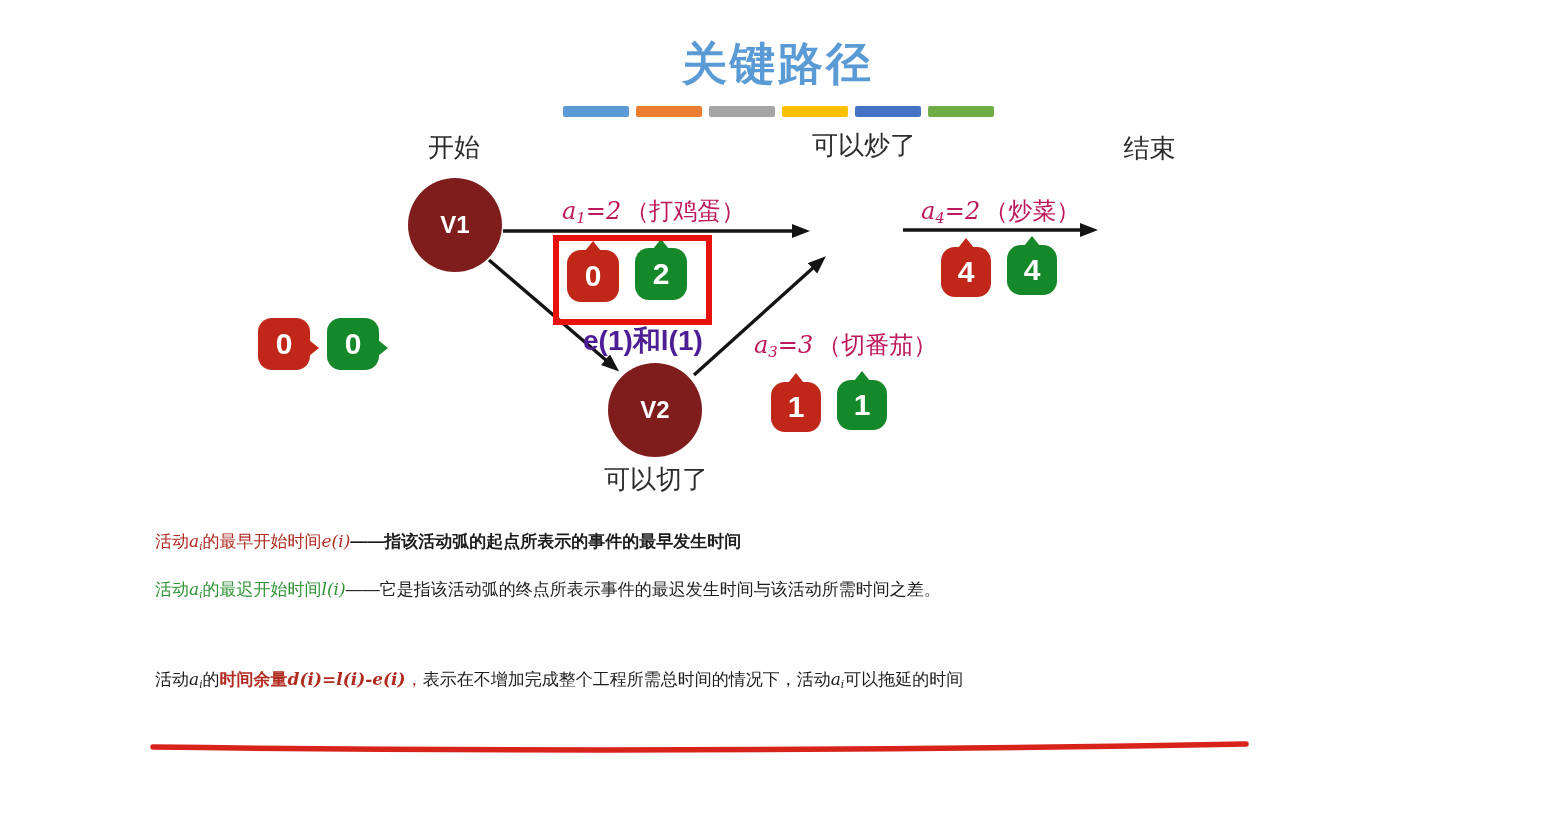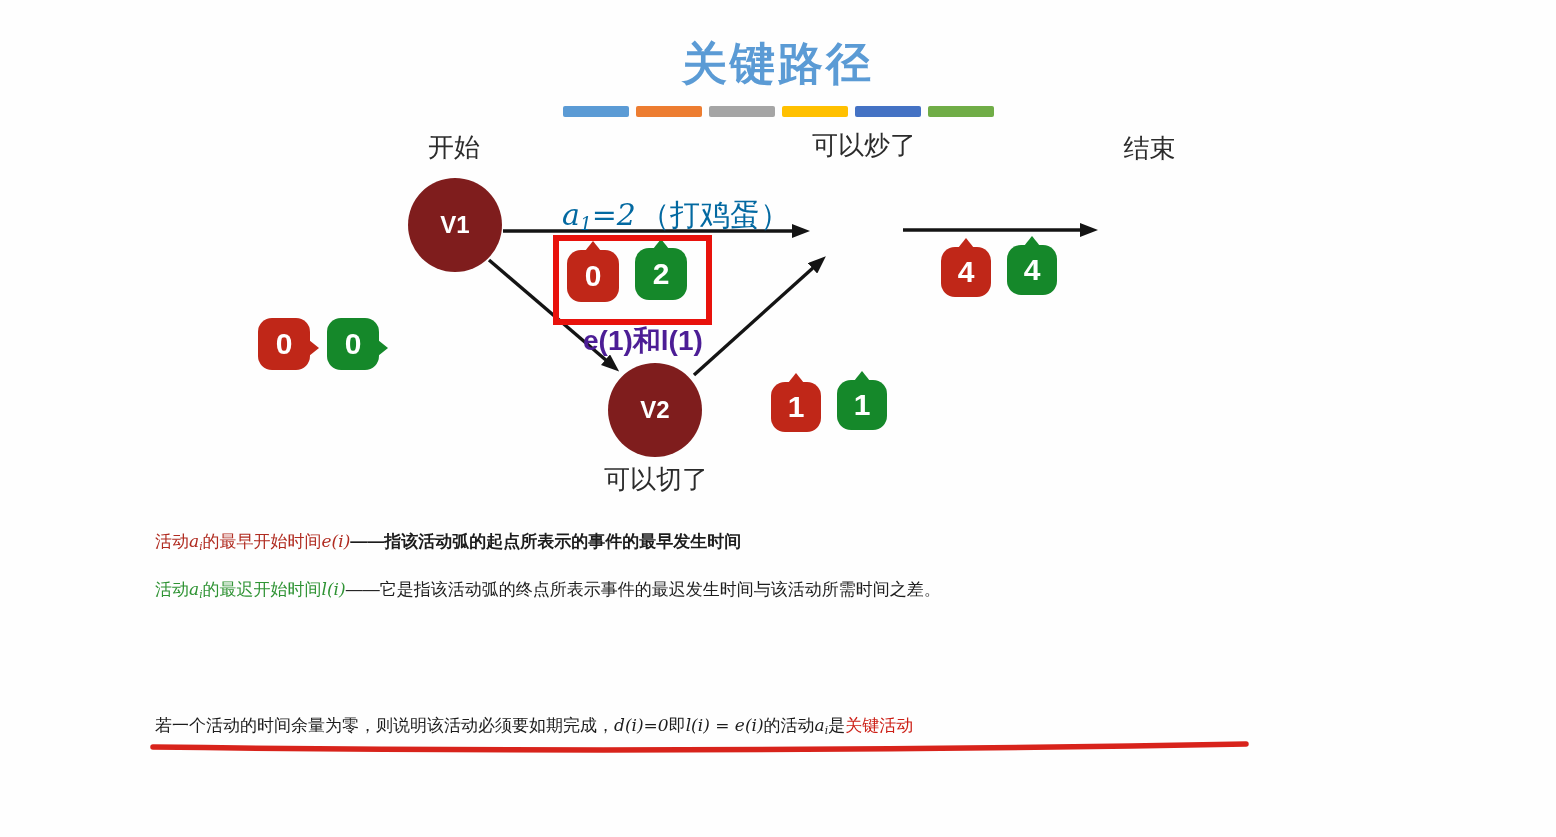--- a/index.html
+++ b/index.html
@@ -17,21 +17,21 @@
   .bar.b1{background:#5b9bd5}.bar.b2{background:#ed7d31}.bar.b3{background:#a5a5a5}
   .bar.b4{background:#ffc000}.bar.b5{background:#4472c4}.bar.b6{background:#70ad47}
   
   .edges-svg { position:absolute; left:0; top:0; width:1556px; height:837px; pointer-events:none; }
   .node {
     position:absolute; width:94px; height:94px; border-radius:50%;
     background:#7f1d1d; color:#fff; font-weight:bold; font-size:24px;
     display:flex; align-items:center; justify-content:center;
   }
   .caption { position:absolute; font-size:26px; color:#2b2b2b; text-align:center; }
-  .edge-label { position:absolute; font-size:30px; color:#0369a1; white-space:nowrap; }
+  .edge-label { position:absolute; font-size:24px; color:#be185d; white-space:nowrap; }
   .m  { font-family:"DejaVu Serif", serif; font-style:italic; }
   .ms { font-family:"DejaVu Serif", serif; font-style:italic; font-size:0.62em; vertical-align:-0.28em; }
   .n  { margin-left:4px; }
   
   .badge {
     position:absolute; width:52px; height:52px; border-radius:14px;
     color:#fff; font-weight:bold; font-size:30px;
     display:flex; align-items:center; justify-content:center;
   }
   .badge.sm { width:50px; height:50px; }
@@ -97,20 +97,22 @@
   <div class="node" style="left:608px;top:363px">
       <span>V2</span>
     </div>
 
   <div class="caption" style="left:404px;top:130px;width:100px">开始</div>
   <div class="caption" style="left:596px;top:462px;width:120px">可以切了</div>
   <div class="caption" style="left:806px;top:128px;width:116px">可以炒了</div>
   <div class="caption" style="left:1102px;top:131px;width:95px">结束</div>
 
   <div class="edge-label" style="left:562px;top:195px"><span class="m">a</span><span class="ms">1</span><span class="m">=2</span><span class="n">（打鸡蛋）</span></div>
+  <div class="edge-label" style="left:754px;top:329px"><span class="m">a</span><span class="ms">3</span><span class="m">=3</span><span class="n">（切番茄）</span></div>
+  <div class="edge-label" style="left:921px;top:195px"><span class="m">a</span><span class="ms">4</span><span class="m">=2</span><span class="n">（炒菜）</span></div>
 
   <div class="badge red tright" style="left:258px;top:318px">
       <span>0</span>
     </div>
   <div class="badge green tright" style="left:327px;top:318px">
       <span>0</span>
     </div>
 
   <div class="badge red tup" style="left:567px;top:250px">
       <span>0</span>
@@ -130,19 +132,19 @@
 
   <div class="badge sm red tup" style="left:941px;top:247px">
       <span>4</span>
     </div>
   <div class="badge sm green tup" style="left:1007px;top:245px">
       <span>4</span>
     </div>
 
   <div class="note-line" style="top:530px"><span class="r">活动</span><span class="r m">a</span><span class="r ms">i</span><span class="r">的最早开始时间</span><span class="r m">e(i)</span><span class="b">——指该活动弧的起点所表示的事件的最早发生时间</span></div>
   <div class="note-line" style="top:578px"><span class="g">活动</span><span class="g m">a</span><span class="g ms">i</span><span class="g">的最迟开始时间</span><span class="g m">l(i)</span><span>——它是指该活动弧的终点所表示事件的最迟发生时间与该活动所需时间之差。</span></div>
-  <div class="note-line" style="top:714px"><span>若一个活动的时间余量为零，则说明该活动必须要如期完成，</span><span class="m">d(i)=0</span><span>即</span><span class="m">l(i) = e(i)</span><span>的活动</span><span class="m">a</span><span class="ms">i</span><span>是</span><span class="cr">关键活动</span></div>
+  <div class="note-line" style="top:668px"><span>活动</span><span class="m">a</span><span class="ms">i</span><span>的</span><span class="r b">时间余量</span><span class="r m b">d(i)=l(i)-e(i)</span><span class="r">，</span><span>表示在不增加完成整个工程所需总时间的情况下，活动</span><span class="m">a</span><span class="ms">i</span><span>可以拖延的时间</span></div>
 
   <svg class="underline-svg" viewBox="0 0 1100 16">
     <path d="M3,7 Q550,14 1096,4" stroke="#d8231b" stroke-width="5.5" fill="none" stroke-linecap="round"></path>
   </svg>
 
 </div>
 
 </body></html>

